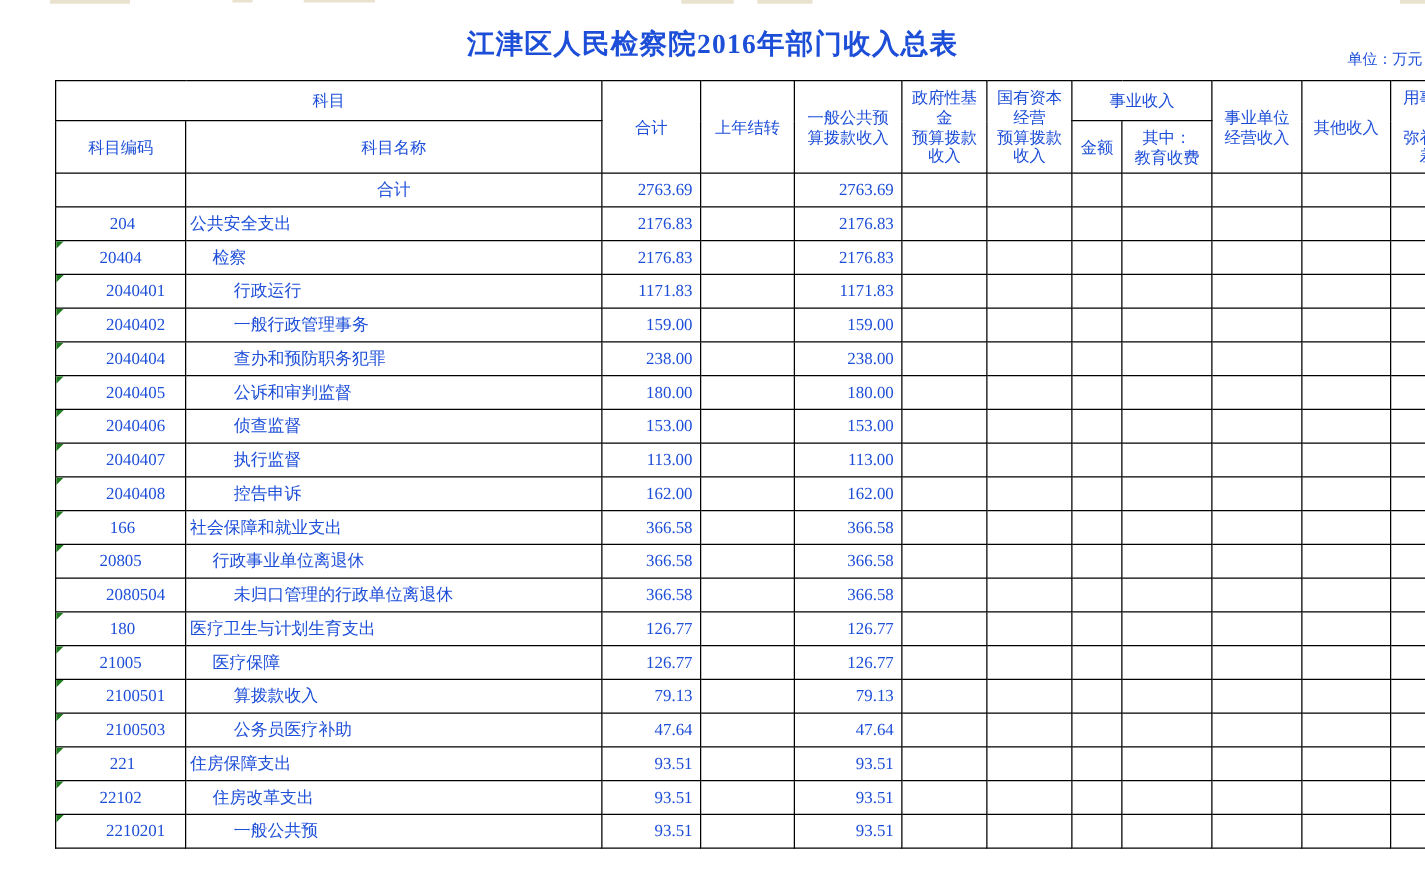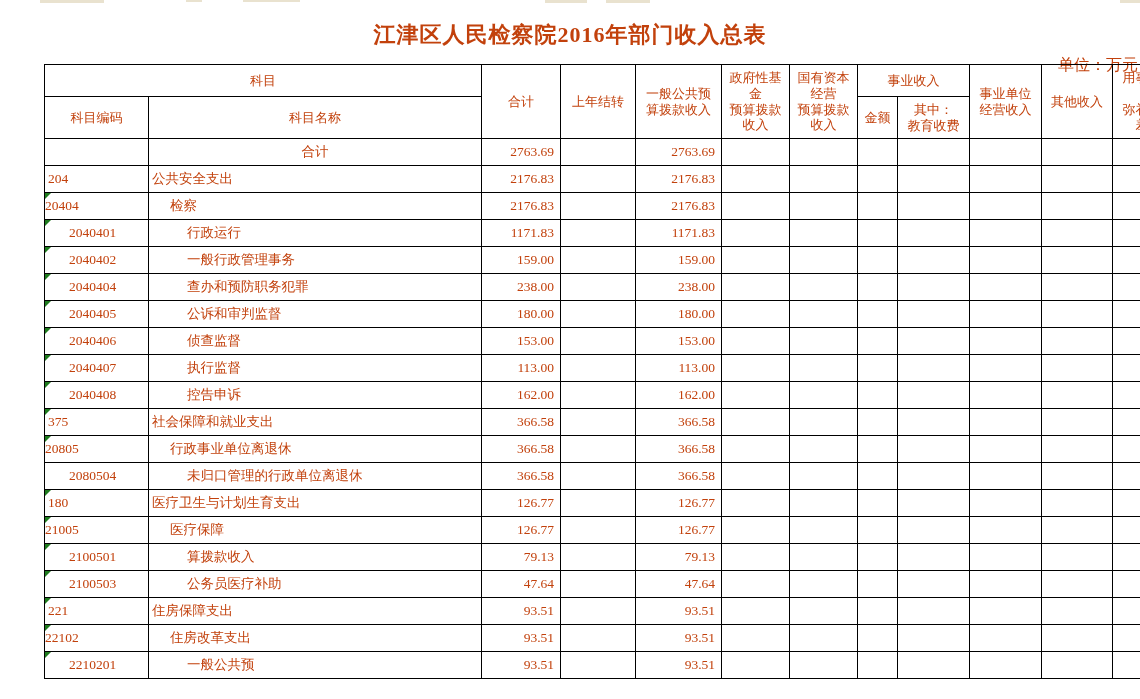--- a/index.html
+++ b/index.html
@@ -1,39 +1,39 @@
 <!DOCTYPE html>
 <html><head>
 <meta charset="utf-8">
 <style>
   html,body{margin:0;padding:0;background:#fff;}
   .screen{
     position:relative;width:1140px;height:699px;background:#fff;overflow:hidden;
-    font-family:"Liberation Serif","DejaVu Serif",serif;color:#c2410c;
+    font-family:"Liberation Serif","DejaVu Serif",serif;color:#1d4ed8;
   }
   .artifact{position:absolute;top:0;background:#e9e2cf;}
   .title{
     position:absolute;top:20px;left:0;width:100%;text-align:center;
     font-size:22px;font-weight:bold;letter-spacing:1px;
   }
-  .unit{position:absolute;top:55px;right:2px;font-size:16px;}
+  .unit{position:absolute;top:39px;right:2px;font-size:12px;}
   table{
     position:absolute;top:64px;left:0;width:1140px;
     table-layout:fixed;border-collapse:collapse;margin-left:44px;
   }
   th,td{
     border:1px solid #000;font-weight:normal;padding:0;
     font-size:13px;line-height:1.2;vertical-align:middle;overflow:hidden;
   }
   thead th{text-align:center;white-space:pre-line;}
   thead tr.hr1{height:32px;}
   thead tr.hr2{height:42px;}
   tbody tr{height:27px;}
   tbody td{font-size:13.5px;}
-  td.code{position:relative;text-align:left;}
+  td.code{position:relative;text-align:center;}
   td.name{text-align:left;}
   td.num{text-align:right;padding-right:6px;}
   .txt{display:inline-block;}
   td.code .lv1{padding-left:3px;}
   td.code .lv2{}
   td.code .lv3{padding-left:24px;}
   td.name .lv1{padding-left:3px;font-family:Liberation Serif, serif;}
   td.name .lv2{padding-left:21px;}
   td.name .lv3{padding-left:38px;}
   tr.total-row td.name{text-align:center;}
@@ -240,21 +240,21 @@
     <td class="num">162.00</td>
     <td class="num"></td>
     <td class="num"></td>
     <td class="num"></td>
     <td class="num"></td>
     <td class="num"></td>
     <td class="num"></td>
     <td class="num"></td>
   </tr>
         <tr>
-    <td class="code"><span class="tri"></span><span class="txt lv1">375</span></td>
+    <td class="code"><span class="tri"></span><span class="txt lv1">166</span></td>
     <td class="name"><span class="txt lv1">社会保障和就业支出</span></td>
     <td class="num">366.58</td>
     <td class="num"></td>
     <td class="num">366.58</td>
     <td class="num"></td>
     <td class="num"></td>
     <td class="num"></td>
     <td class="num"></td>
     <td class="num"></td>
     <td class="num"></td>

